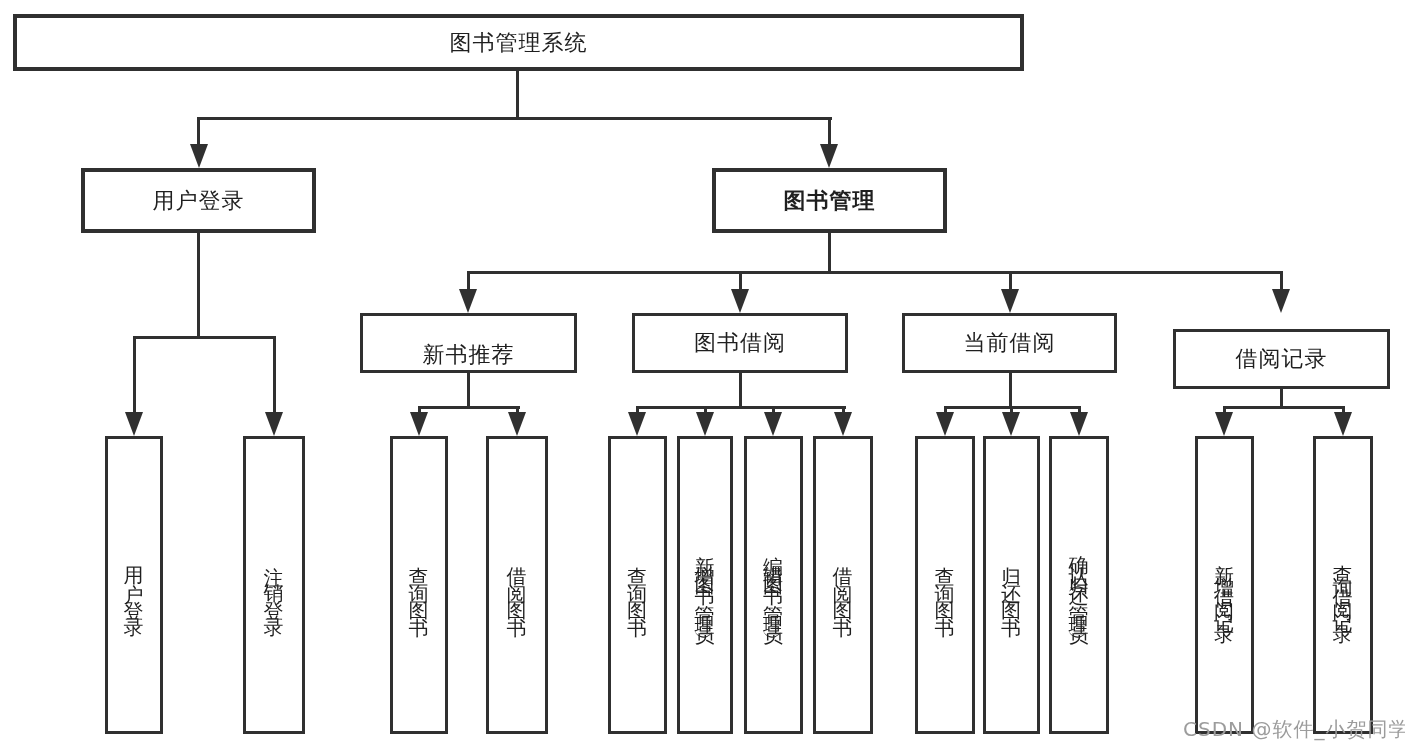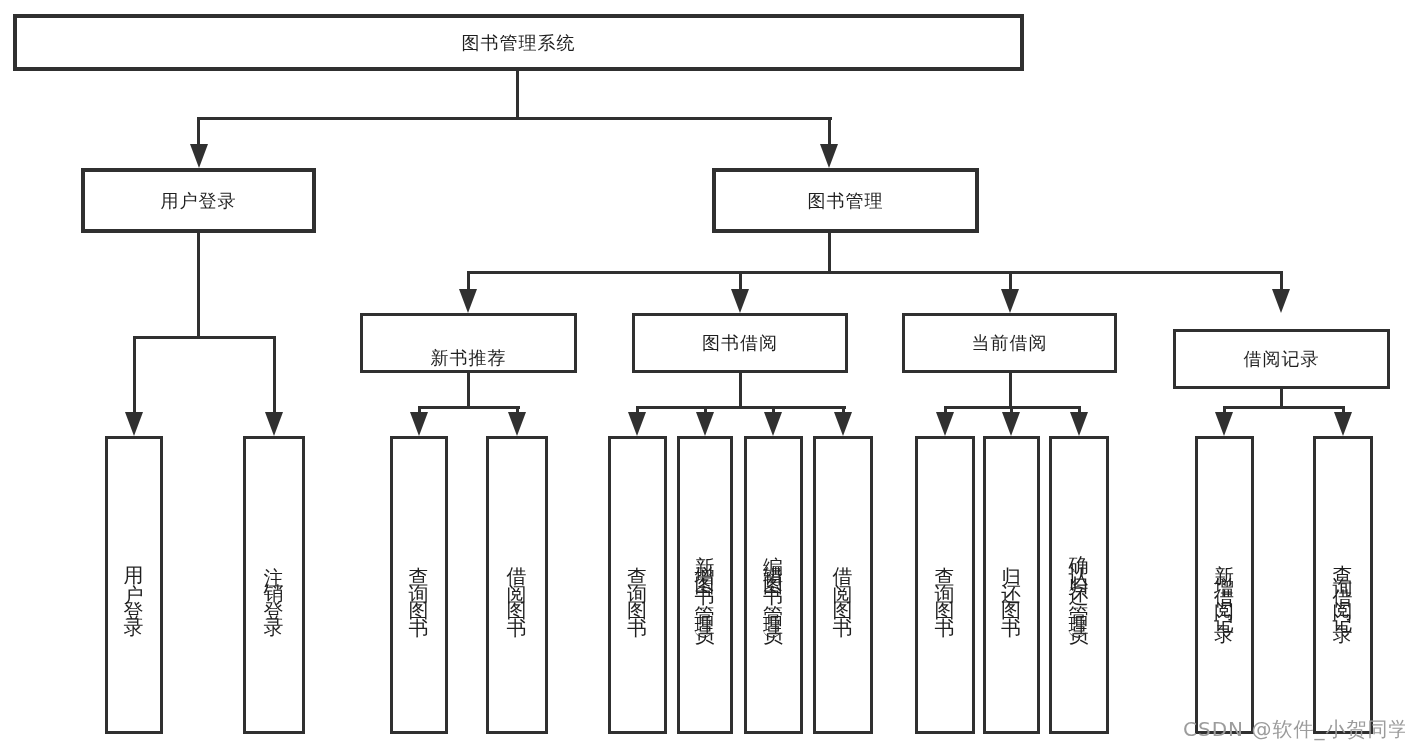--- a/index.html
+++ b/index.html
@@ -10,21 +10,21 @@
     font-family:"DejaVu Sans","Liberation Sans",sans-serif;
     color:#1f1f1f;
     overflow:hidden;
   }
   .node{
     position:absolute;
     box-sizing:border-box;
     background:#ffffff;
     border:3px solid #303030;
     display:flex;align-items:center;justify-content:center;
-    font-size:18px;
+    font-size:22px;
     letter-spacing:1px;
     white-space:nowrap;
     z-index:2;
   }
   .node.b4{border-width:4px;}
   .leaf{
     position:absolute;
     box-sizing:border-box;
     background:#ffffff;
     border:3px solid #303030;
@@ -70,21 +70,21 @@
   <div class="vline" style="left:516px;top:69px;width:3px;height:50px;"></div>
   <div class="hline" style="left:197px;top:117px;width:635px;height:3px;"></div>
   <div class="vline" style="left:197px;top:117px;width:3px;height:30px;"></div>
   <div class="arrow" style="left:190px;top:144px;"></div>
   <div class="vline" style="left:828px;top:117px;width:3px;height:30px;"></div>
   <div class="arrow" style="left:820px;top:144px;"></div>
 
   <div class="node b4" style="left:81px;top:168px;width:235px;height:65px;">
     <span>用户登录</span>
   </div>
-  <div class="node b4" style="left:712px;top:168px;width:267px;height:65px;">
+  <div class="node b4" style="left:712px;top:168px;width:235px;height:65px;font-weight:bold;">
     <span>图书管理</span>
   </div>
 
   <div class="vline" style="left:197px;top:233px;width:3px;height:105px;"></div>
   <div class="hline" style="left:133px;top:336px;width:143px;height:3px;"></div>
   <div class="vline" style="left:133px;top:336px;width:3px;height:78px;"></div>
   <div class="arrow" style="left:125px;top:412px;"></div>
   <div class="vline" style="left:273px;top:336px;width:3px;height:78px;"></div>
   <div class="arrow" style="left:265px;top:412px;"></div>
 

